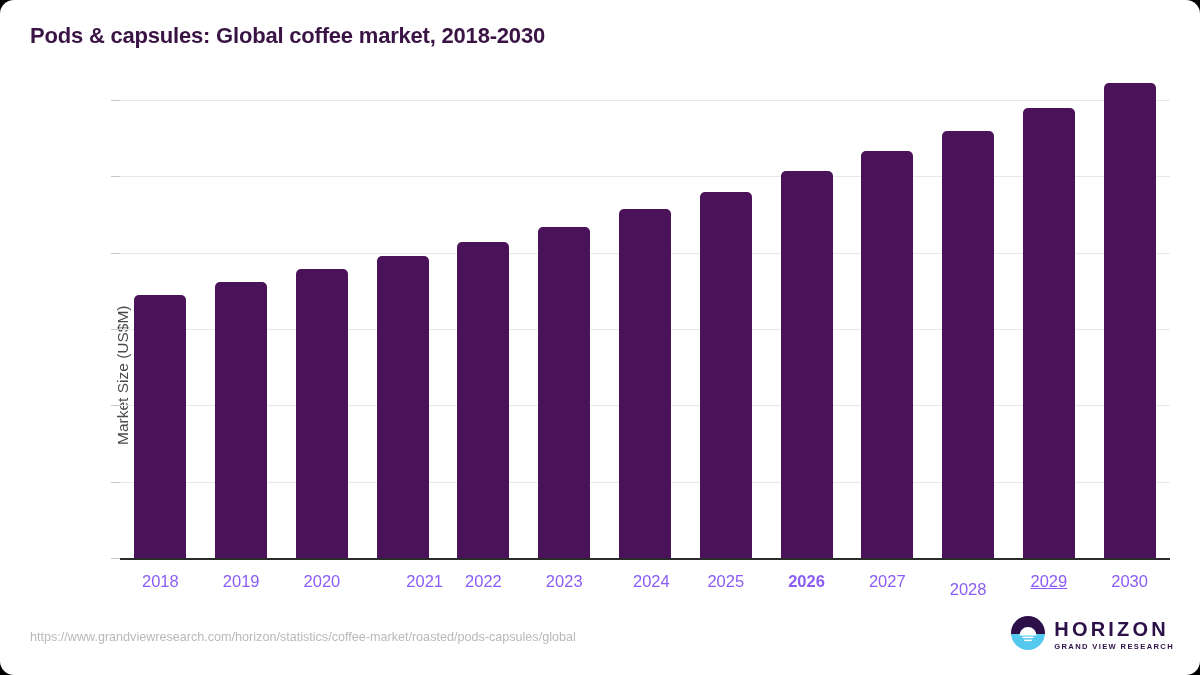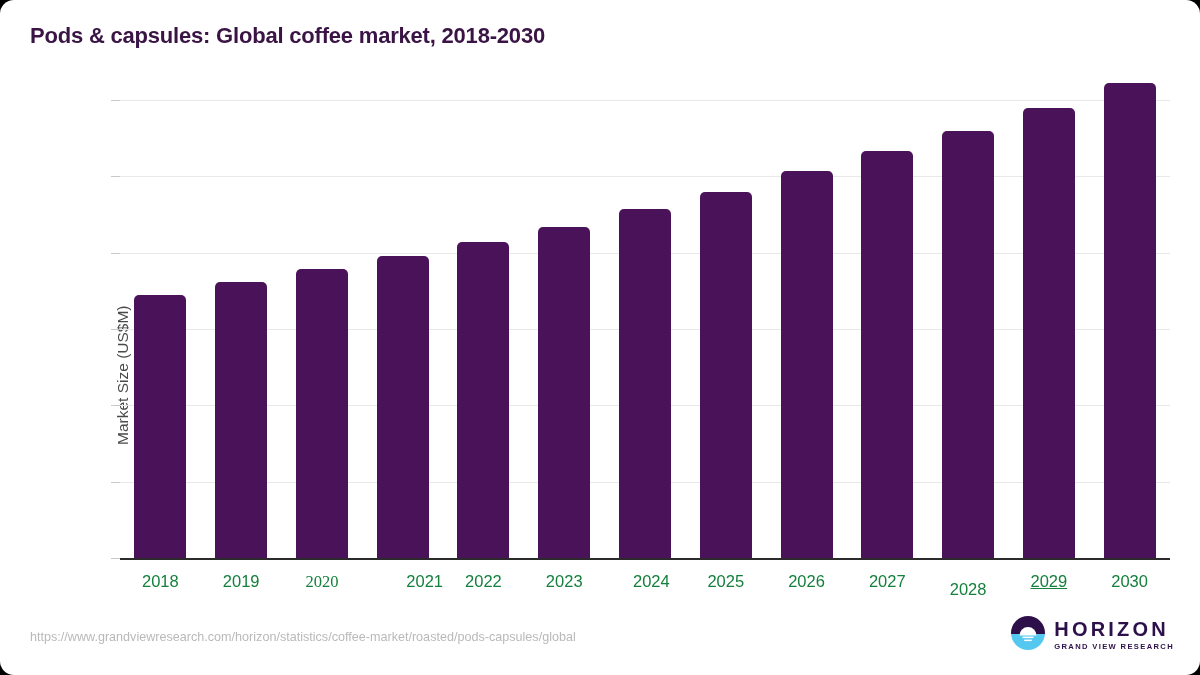--- a/index.html
+++ b/index.html
@@ -67,21 +67,21 @@
     position: absolute;
     bottom: 0;
     background: #4A1259;
     border-top-left-radius: 5px;
     border-top-right-radius: 5px;
   }
   .x-label {
     position: absolute;
     top: 472px;
     font-size: 16.5px;
-    color: #15803d;
+    color: #8b5cf6;
     text-align: center;
     white-space: nowrap;
   }
   #y-axis-title {
     position: absolute;
     left: -6px;
     top: 345px;
     transform: rotate(-90deg);
     transform-origin: 0 0;
     font-size: 15.5px;
@@ -158,27 +158,27 @@
         <div class="bar" style="left: 660.538px; width: 52px; height: 387.01px; background: rgb(74, 18, 89);"></div>
         <div class="bar" style="left: 741.308px; width: 52px; height: 407.238px; background: rgb(74, 18, 89);"></div>
         <div class="bar" style="left: 822.077px; width: 52px; height: 427.085px; background: rgb(74, 18, 89);"></div>
         <div class="bar" style="left: 902.846px; width: 52px; height: 449.603px; background: rgb(74, 18, 89);"></div>
         <div class="bar" style="left: 983.615px; width: 52px; height: 474.793px; background: rgb(74, 18, 89);"></div>
       </div>
     <div id="axis-line" style="background: rgb(43, 43, 43);"></div>
     <div id="xtick-labels">
         <div class="x-label" style="left: 0px; width: 80.7692px;">2018</div>
         <div class="x-label" style="left: 80.7692px; width: 80.7692px;">2019</div>
-        <div class="x-label" style="left: 161.538px; width: 80.7692px; font-family: Liberation Serif, serif;">2020</div>
+        <div class="x-label" style="left: 161.538px; width: 80.7692px;">2020</div>
         <div class="x-label" style="left: 242.308px; width: 80.7692px; text-align: right;">2021</div>
         <div class="x-label" style="left: 323.077px; width: 80.7692px;">2022</div>
         <div class="x-label" style="left: 403.846px; width: 80.7692px;">2023</div>
         <div class="x-label" style="left: 491px; width: 80.7692px;">2024</div>
         <div class="x-label" style="left: 565.385px; width: 80.7692px;">2025</div>
-        <div class="x-label" style="left: 646.154px; width: 80.7692px;">2026</div>
+        <div class="x-label" style="left: 646.154px; width: 80.7692px; font-weight: bold;">2026</div>
         <div class="x-label" style="left: 726.923px; width: 80.7692px;">2027</div>
         <div class="x-label" style="left: 807.692px; width: 80.7692px; margin-top: 8px;">2028</div>
         <div class="x-label" style="left: 888.462px; width: 80.7692px; text-decoration: underline;">2029</div>
         <div class="x-label" style="left: 969.231px; width: 80.7692px;">2030</div>
       </div>
   </div>
 
   <div id="logo">
     <span id="logo-mark">
       <svg width="34" height="34" viewBox="0 0 34 34">

